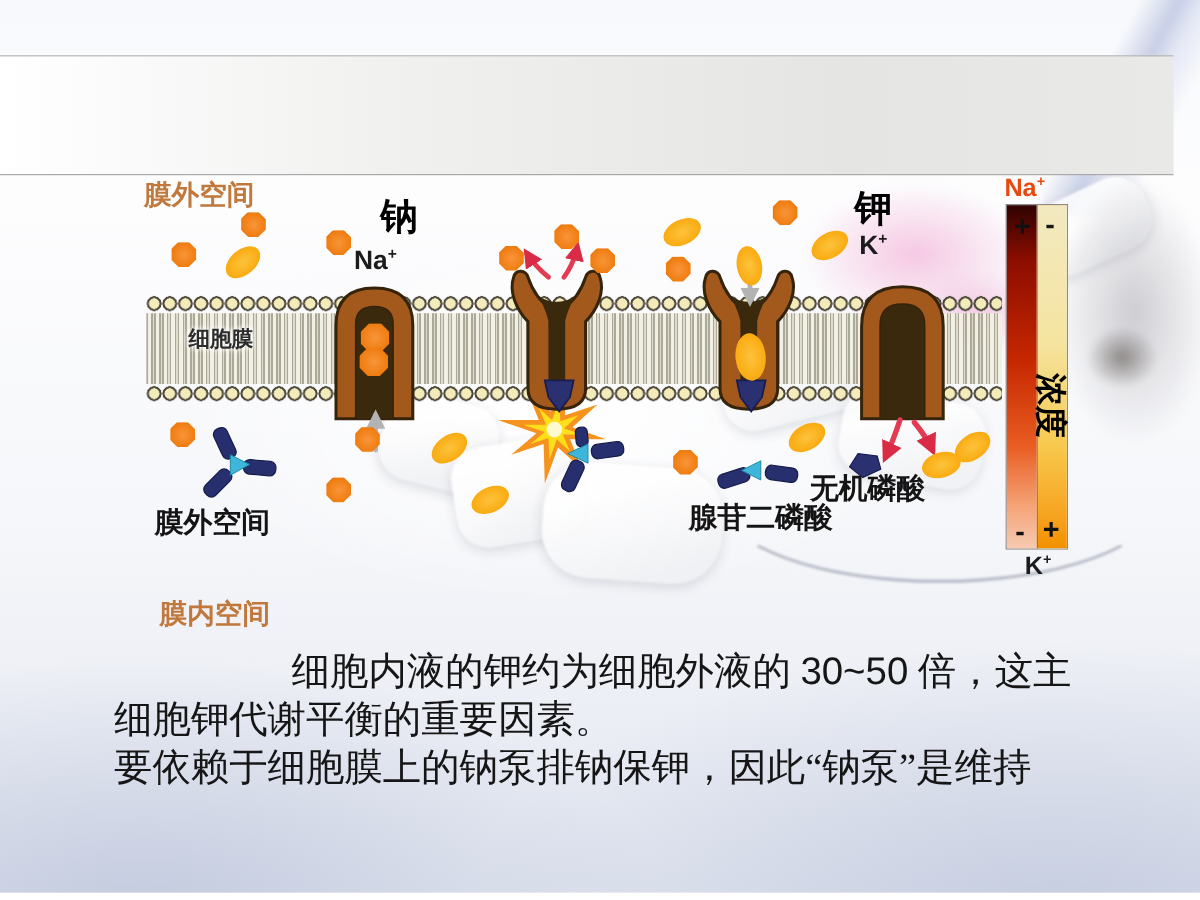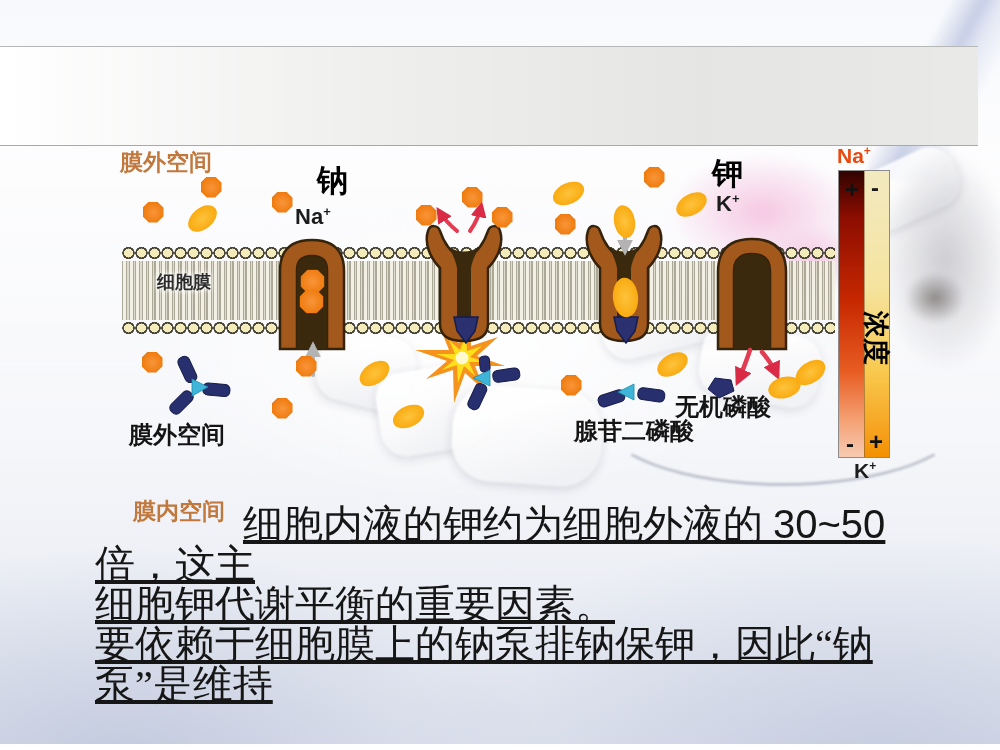--- a/index.html
+++ b/index.html
@@ -87,22 +87,22 @@
   #ion-layer{position:absolute;inset:0;pointer-events:none;}
   .ion{position:absolute;}
   .ion-na{width:21px;height:21px;
     background:radial-gradient(circle,#f8953a 0%,#f07e12 65%,#e26800 100%);
     clip-path:polygon(30% 0,70% 0,100% 30%,100% 70%,70% 100%,30% 100%,0 70%,0 30%);}
   .ion-k{width:33px;height:21px;border-radius:50%;
     background:radial-gradient(ellipse,#fdc33c 0%,#f9a90e 75%,#ee9a00 100%);}
   
   .shape-layer{position:absolute;left:0;top:0;width:1000px;height:750px;}
   
-  .caption{left:95px;top:504px;width:850px;font-family:"Liberation Serif",serif;
-    font-size:40px;line-height:40px;color:#161616;text-decoration:underline;}
+  .caption{left:95px;top:539px;width:850px;font-family:"Liberation Serif",serif;
+    font-size:32px;line-height:40px;color:#161616;}
   .cap-indent{text-indent:148px;}
   .cap-num{font-family:"Liberation Sans",sans-serif;}
 </style>
 </head>
 <body>
 
 <div class="slide">
 
   <div class="ph ph-handle"></div>
   <div class="ph ph-core"></div>

